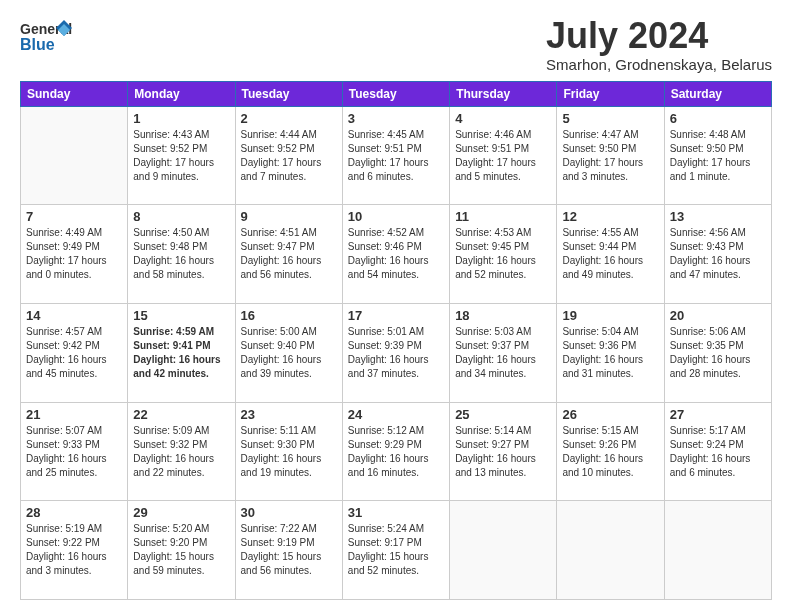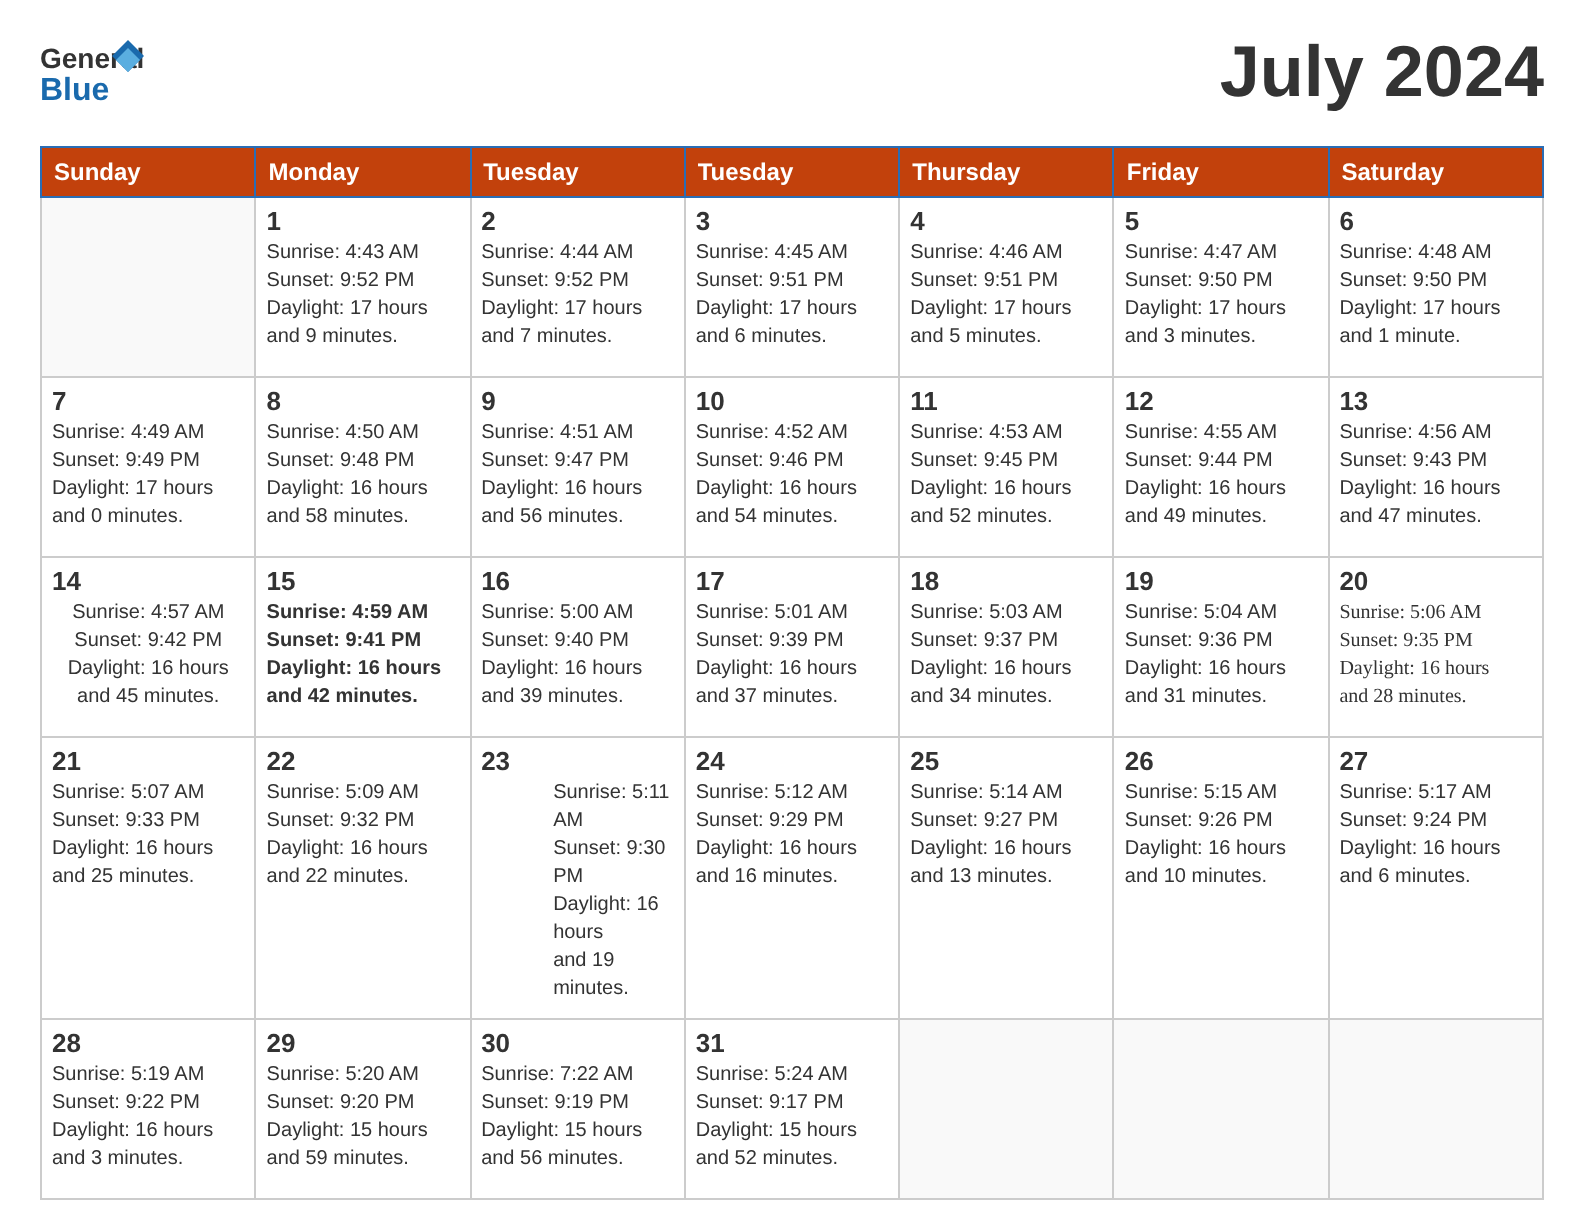--- a/index.html
+++ b/index.html
@@ -44,21 +44,21 @@
     }
     .calendar {
       flex: 1;
       border: 1px solid #ccc;
       border-collapse: collapse;
       width: 100%;
       table-layout: fixed;
       font-size: 10.5px;
     }
     .calendar th {
-      background: #c2410c;
+      background: #6d28d9;
       color: #fff;
       text-align: left;
       padding: 5px 6px;
       font-size: 12px;
       font-weight: bold;
       border: 1px solid #2a6db5;
     }
     .calendar td {
       border: 1px solid #ccc;
       vertical-align: top;
@@ -91,20 +91,21 @@
         <svg width="52" height="44" viewBox="0 0 52 44">
           <text x="0" y="18" font-size="14" font-weight="bold" fill="#333" font-family="Arial">General</text>
           <text x="0" y="34" font-size="16" font-weight="bold" fill="#1a6aad" font-family="Arial">Blue</text>
           <polygon points="44,4 52,12 44,20 36,12" fill="#1a6aad"></polygon>
           <polygon points="44,8 50,14 44,20 38,14" fill="#5aaee0"></polygon>
         </svg>
       </div>
     </div>
     <div class="title-section">
       <div class="main-title">July 2024</div>
+      <div class="subtitle">Smarhon, Grodnenskaya, Belarus</div>
     </div>
   </div>
 
   <table class="calendar">
     <thead>
       <tr>
         <th>Sunday</th>
         <th>Monday</th>
         <th>Tuesday</th>
         <th>Tuesday</th>
@@ -206,21 +207,21 @@
             <span class="day-num">13</span>
             <div class="day-info" style="white-space: pre-line;">Sunrise: 4:56 AM
 Sunset: 9:43 PM
 Daylight: 16 hours
 and 47 minutes.</div>
           </td>
         </tr>
         <tr>
           <td>
             <span class="day-num">14</span>
-            <div class="day-info" style="white-space: pre-line; text-align: center;">Sunrise: 4:57 AM
+            <div class="day-info" style="white-space: pre-line;">Sunrise: 4:57 AM
 Sunset: 9:42 PM
 Daylight: 16 hours
 and 45 minutes.</div>
           </td>
           <td>
             <span class="day-num">15</span>
             <div class="day-info" style="white-space: pre-line; font-weight: bold;">Sunrise: 4:59 AM
 Sunset: 9:41 PM
 Daylight: 16 hours
 and 42 minutes.</div>
@@ -248,21 +249,21 @@
           </td>
           <td>
             <span class="day-num">19</span>
             <div class="day-info" style="white-space: pre-line;">Sunrise: 5:04 AM
 Sunset: 9:36 PM
 Daylight: 16 hours
 and 31 minutes.</div>
           </td>
           <td>
             <span class="day-num">20</span>
-            <div class="day-info" style="white-space: pre-line; font-family: Liberation Serif, serif;">Sunrise: 5:06 AM
+            <div class="day-info" style="white-space: pre-line;">Sunrise: 5:06 AM
 Sunset: 9:35 PM
 Daylight: 16 hours
 and 28 minutes.</div>
           </td>
         </tr>
         <tr>
           <td>
             <span class="day-num">21</span>
             <div class="day-info" style="white-space: pre-line;">Sunrise: 5:07 AM
 Sunset: 9:33 PM
@@ -271,21 +272,21 @@
           </td>
           <td>
             <span class="day-num">22</span>
             <div class="day-info" style="white-space: pre-line;">Sunrise: 5:09 AM
 Sunset: 9:32 PM
 Daylight: 16 hours
 and 22 minutes.</div>
           </td>
           <td>
             <span class="day-num">23</span>
-            <div class="day-info" style="white-space: pre-line; margin-left: 36px;">Sunrise: 5:11 AM
+            <div class="day-info" style="white-space: pre-line;">Sunrise: 5:11 AM
 Sunset: 9:30 PM
 Daylight: 16 hours
 and 19 minutes.</div>
           </td>
           <td>
             <span class="day-num">24</span>
             <div class="day-info" style="white-space: pre-line;">Sunrise: 5:12 AM
 Sunset: 9:29 PM
 Daylight: 16 hours
 and 16 minutes.</div>

